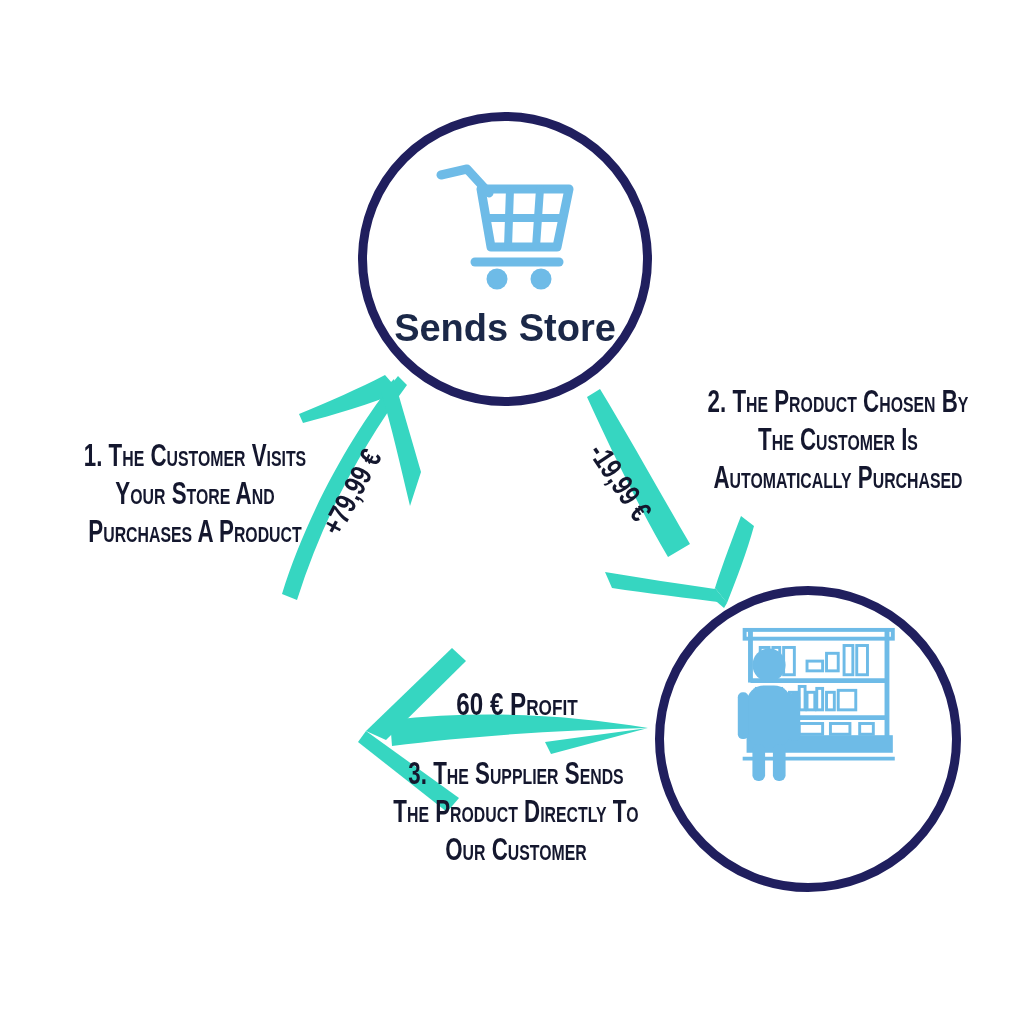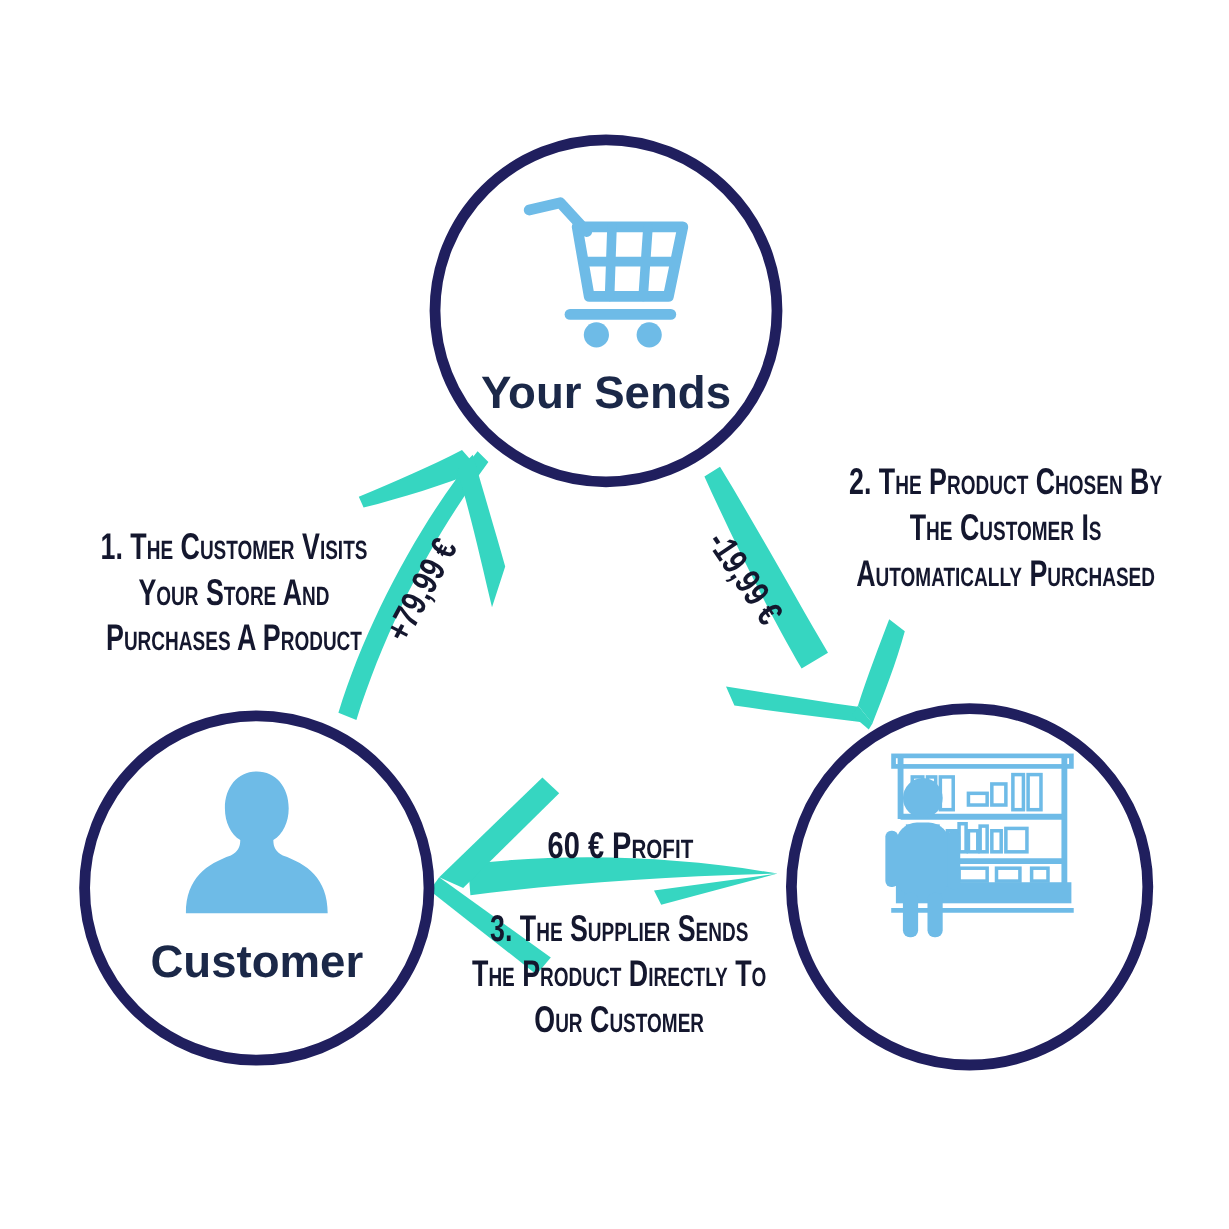--- a/index.html
+++ b/index.html
@@ -83,33 +83,23 @@
           <polyline points="5,17 31,11 53,35" stroke-width="9"></polyline>
           <path d="M45,31 L133,31 L121,89 L55,89 Z" stroke-width="9"></path>
           <path d="M74,31 L72,89 M104,31 L100,89" stroke-width="8"></path>
           <path d="M50,60 L127,60" stroke-width="8"></path>
           <path d="M39,104 L123,104" stroke-width="9"></path>
         </g>
         <circle cx="61" cy="121" r="10.5" fill="#6ebbe7"></circle>
         <circle cx="105" cy="121" r="10.5" fill="#6ebbe7"></circle>
       </svg>
     </div>
-    <div class="node-label">Your Sends</div>
+    <div class="node-label">Sends Store</div>
   </div>
 
-  <div class="node node-customer">
-    <div class="icon-wrap">
-      <svg width="134" height="128" viewBox="0 0 136 130">
-        <path fill="#6ebbe7" d="M68,4 C84,4 95,17 95,35 C95,47 90,57 82,62 C82,68 84,72 90,75
-          C110,82 128,94 128,124 L8,124 C8,94 26,82 46,75 C52,72 54,68 54,62
-          C46,57 41,47 41,35 C41,17 52,4 68,4 Z"></path>
-      </svg>
-    </div>
-    <div class="node-label">Customer</div>
-  </div>
 
   <div class="node node-supplier">
     <div class="icon-wrap">
       <svg width="186" height="156" viewBox="0 0 186 160">
         <g stroke="#6ebbe7" fill="none">
           <rect x="28" y="4" width="152" height="9" stroke-width="4"></rect>
           <path d="M174,4 L174,118" stroke-width="5"></path>
           <path d="M34,4 L34,58" stroke-width="5"></path>
           <path d="M34,56 L174,56" stroke-width="5"></path>
           <path d="M34,94 L174,94" stroke-width="5"></path>

